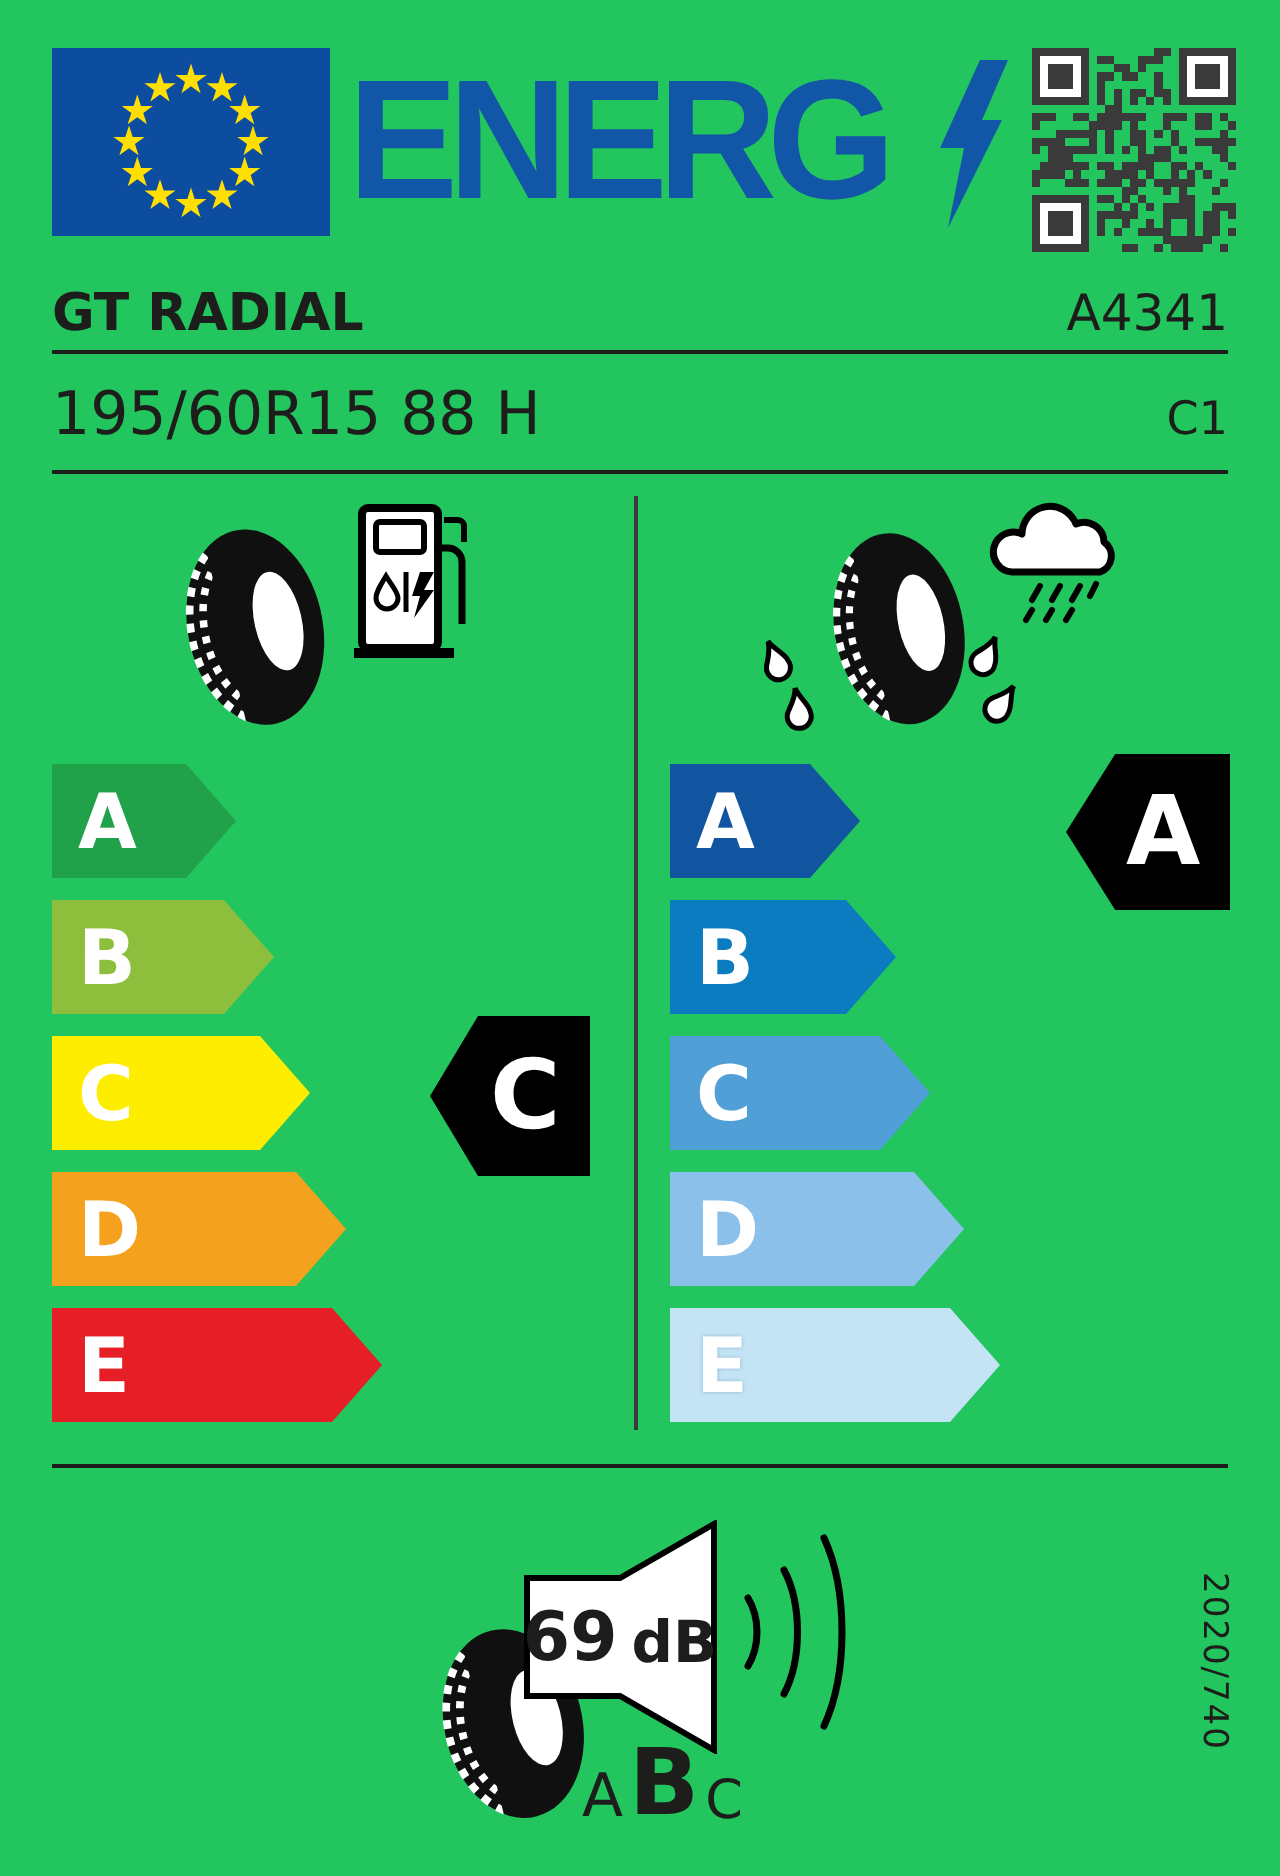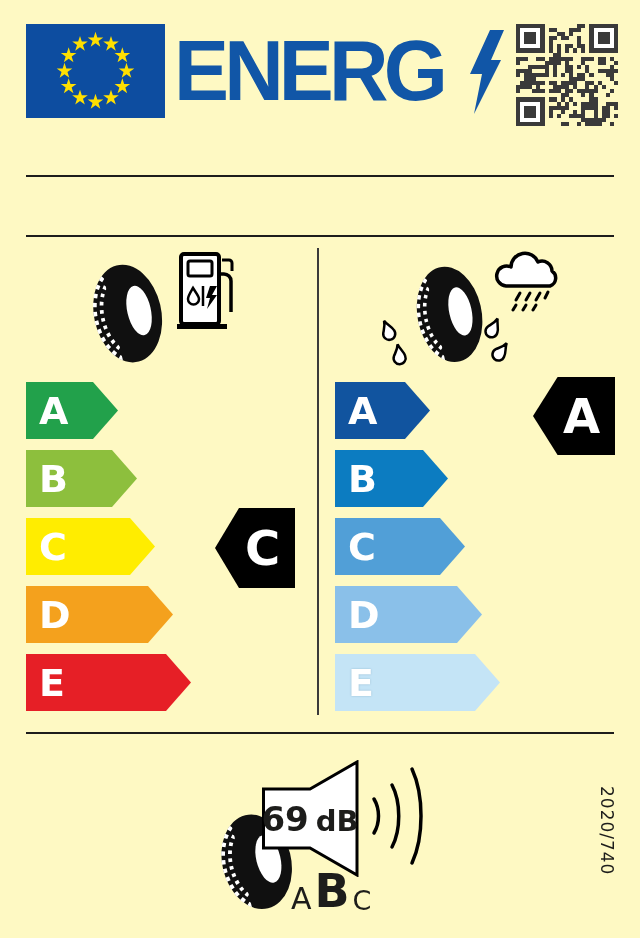--- a/index.html
+++ b/index.html
@@ -1,16 +1,16 @@
 <!DOCTYPE html>
 <html><head>
 <meta charset="utf-8">
 <style>
   html,body{margin:0;padding:0;background:#fff;}
-  #label{position:relative;width:640px;height:938px;background:#fef9c3;overflow:hidden;
+  #label{position:relative;width:640px;height:938px;background:#22c55e;overflow:hidden;
          font-family:"DejaVu Sans","Liberation Sans",sans-serif;color:#1d1d1b;}
   .abs{position:absolute;}
 
   
   #energ-title{left:174px;top:25px;height:92px;display:flex;align-items:center;
     font-family:"Liberation Sans",sans-serif;font-weight:bold;font-size:85px;
     letter-spacing:-5px;color:#1156a7;transform:scaleX(.97);transform-origin:left center;}
 
   
   .textrow{left:26px;width:588px;display:flex;justify-content:space-between;align-items:baseline;}
@@ -319,22 +319,30 @@
       <rect x="1" y="1" width="5" height="5" fill="#fff"></rect>
       <rect x="2" y="2" width="3" height="3" fill="#3a3a3a"></rect>
       <rect x="18" y="0" width="7" height="7" fill="#3a3a3a"></rect>
       <rect x="19" y="1" width="5" height="5" fill="#fff"></rect>
       <rect x="20" y="2" width="3" height="3" fill="#3a3a3a"></rect>
       <rect x="0" y="18" width="7" height="7" fill="#3a3a3a"></rect>
       <rect x="1" y="19" width="5" height="5" fill="#fff"></rect>
       <rect x="2" y="20" width="3" height="3" fill="#3a3a3a"></rect>
     </svg>
 
+  <div class="abs textrow" id="row-supplier">
+    <span id="supplier-name">GT RADIAL</span>
+    <span id="supplier-code">A4341</span>
+  </div>
   <div class="abs hline" style="top:175px"></div>
 
+  <div class="abs textrow" id="row-tyre">
+    <span id="tyre-designation">195/60R15 88 H</span>
+    <span id="tyre-class">C1</span>
+  </div>
   <div class="abs hline" style="top:235px"></div>
 
   <div id="v-divider" class="abs"></div>
 
   <svg class="abs" style="left:84px;top:260px" width="84" height="108" viewBox="0 0 84 108">
     <use href="#tyre-shape" transform="scale(0.84,0.9)"></use>
   </svg>
   <svg class="abs" style="left:176px;top:250px" width="62" height="82" viewBox="0 0 62 82">
     <rect x="1" y="74" width="50" height="5" fill="#000"></rect>
     <rect x="5" y="4" width="38" height="70" rx="3" fill="#fff" stroke="#000" stroke-width="4"></rect>

